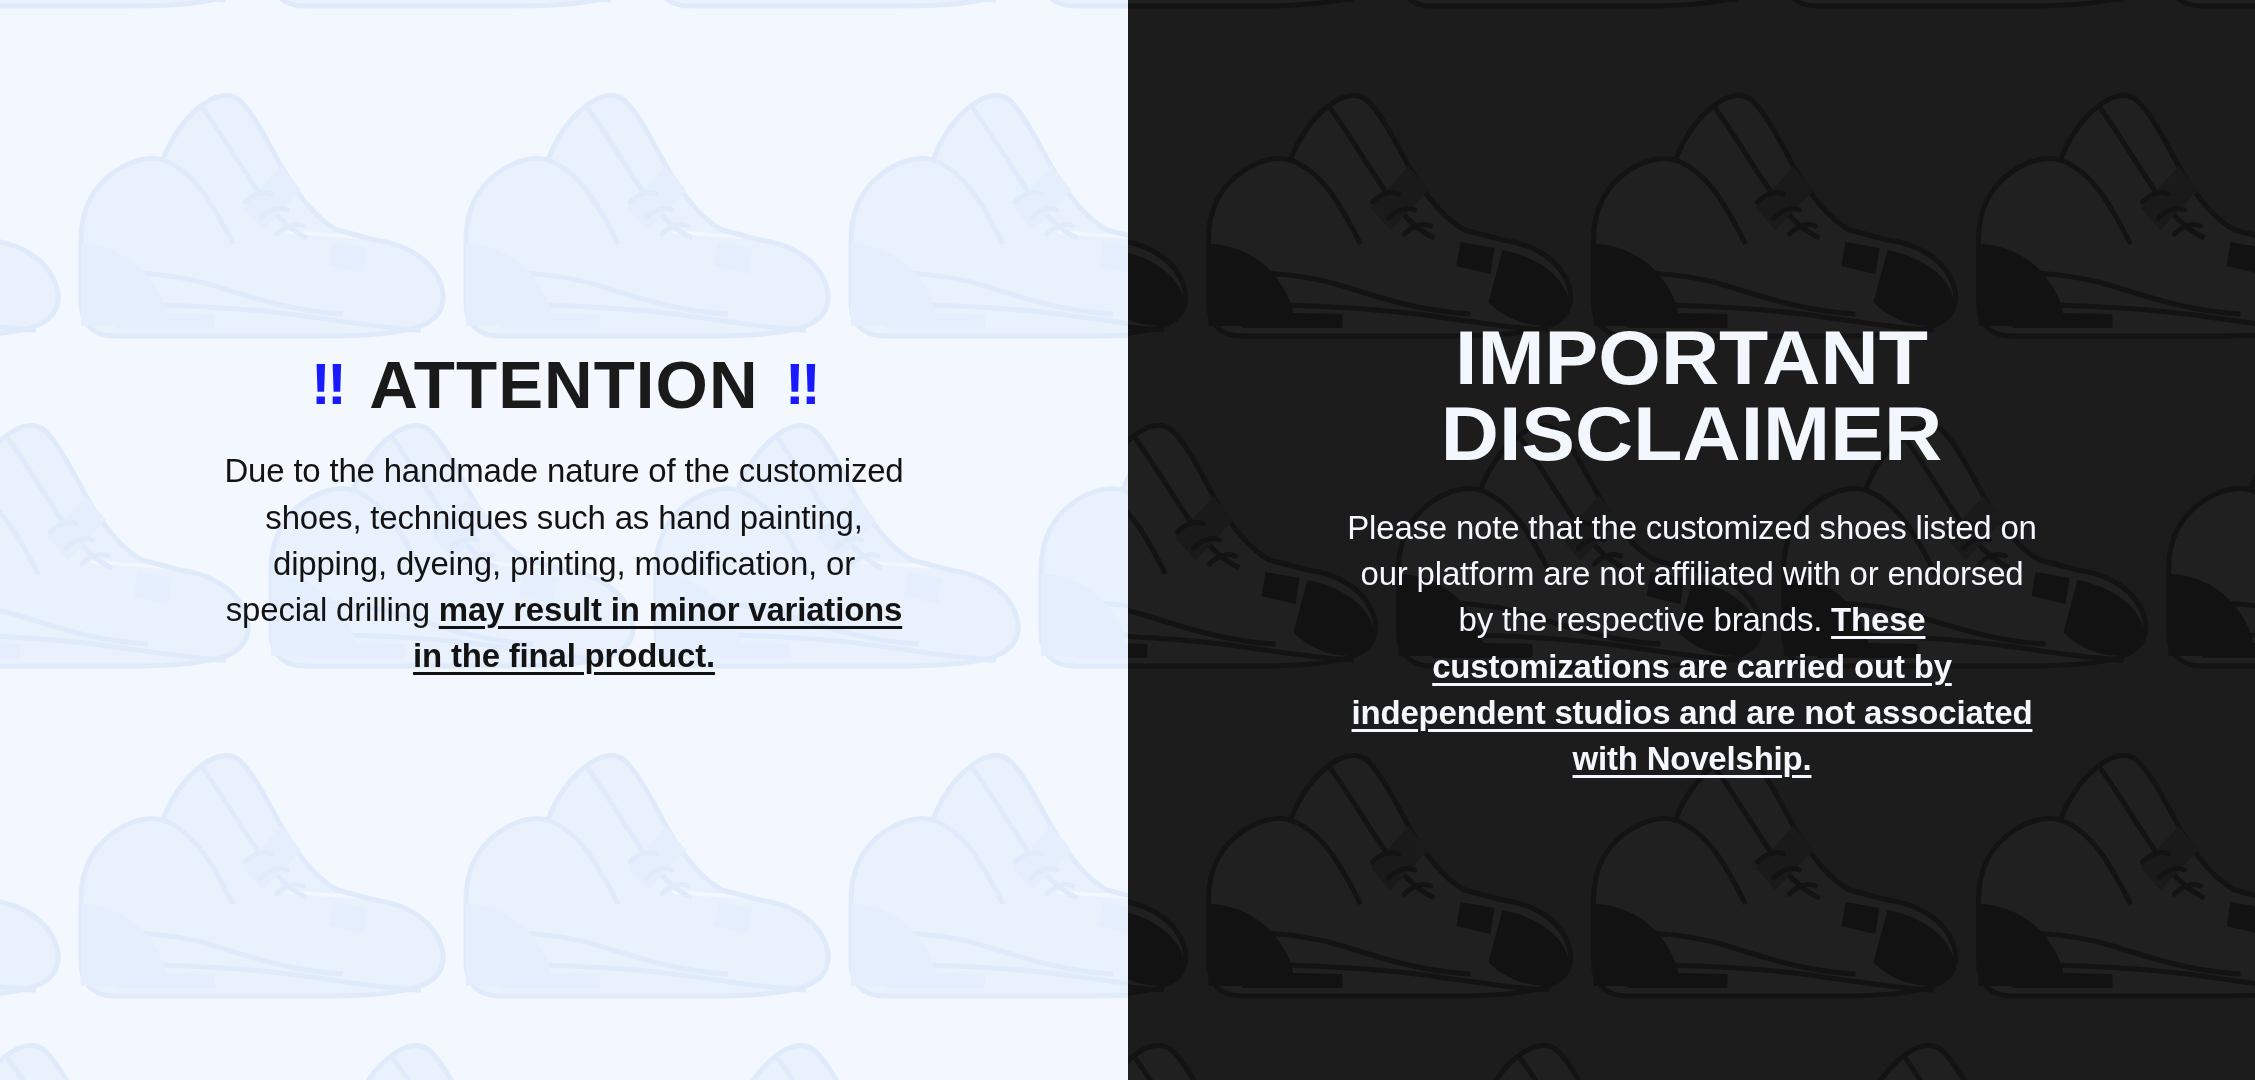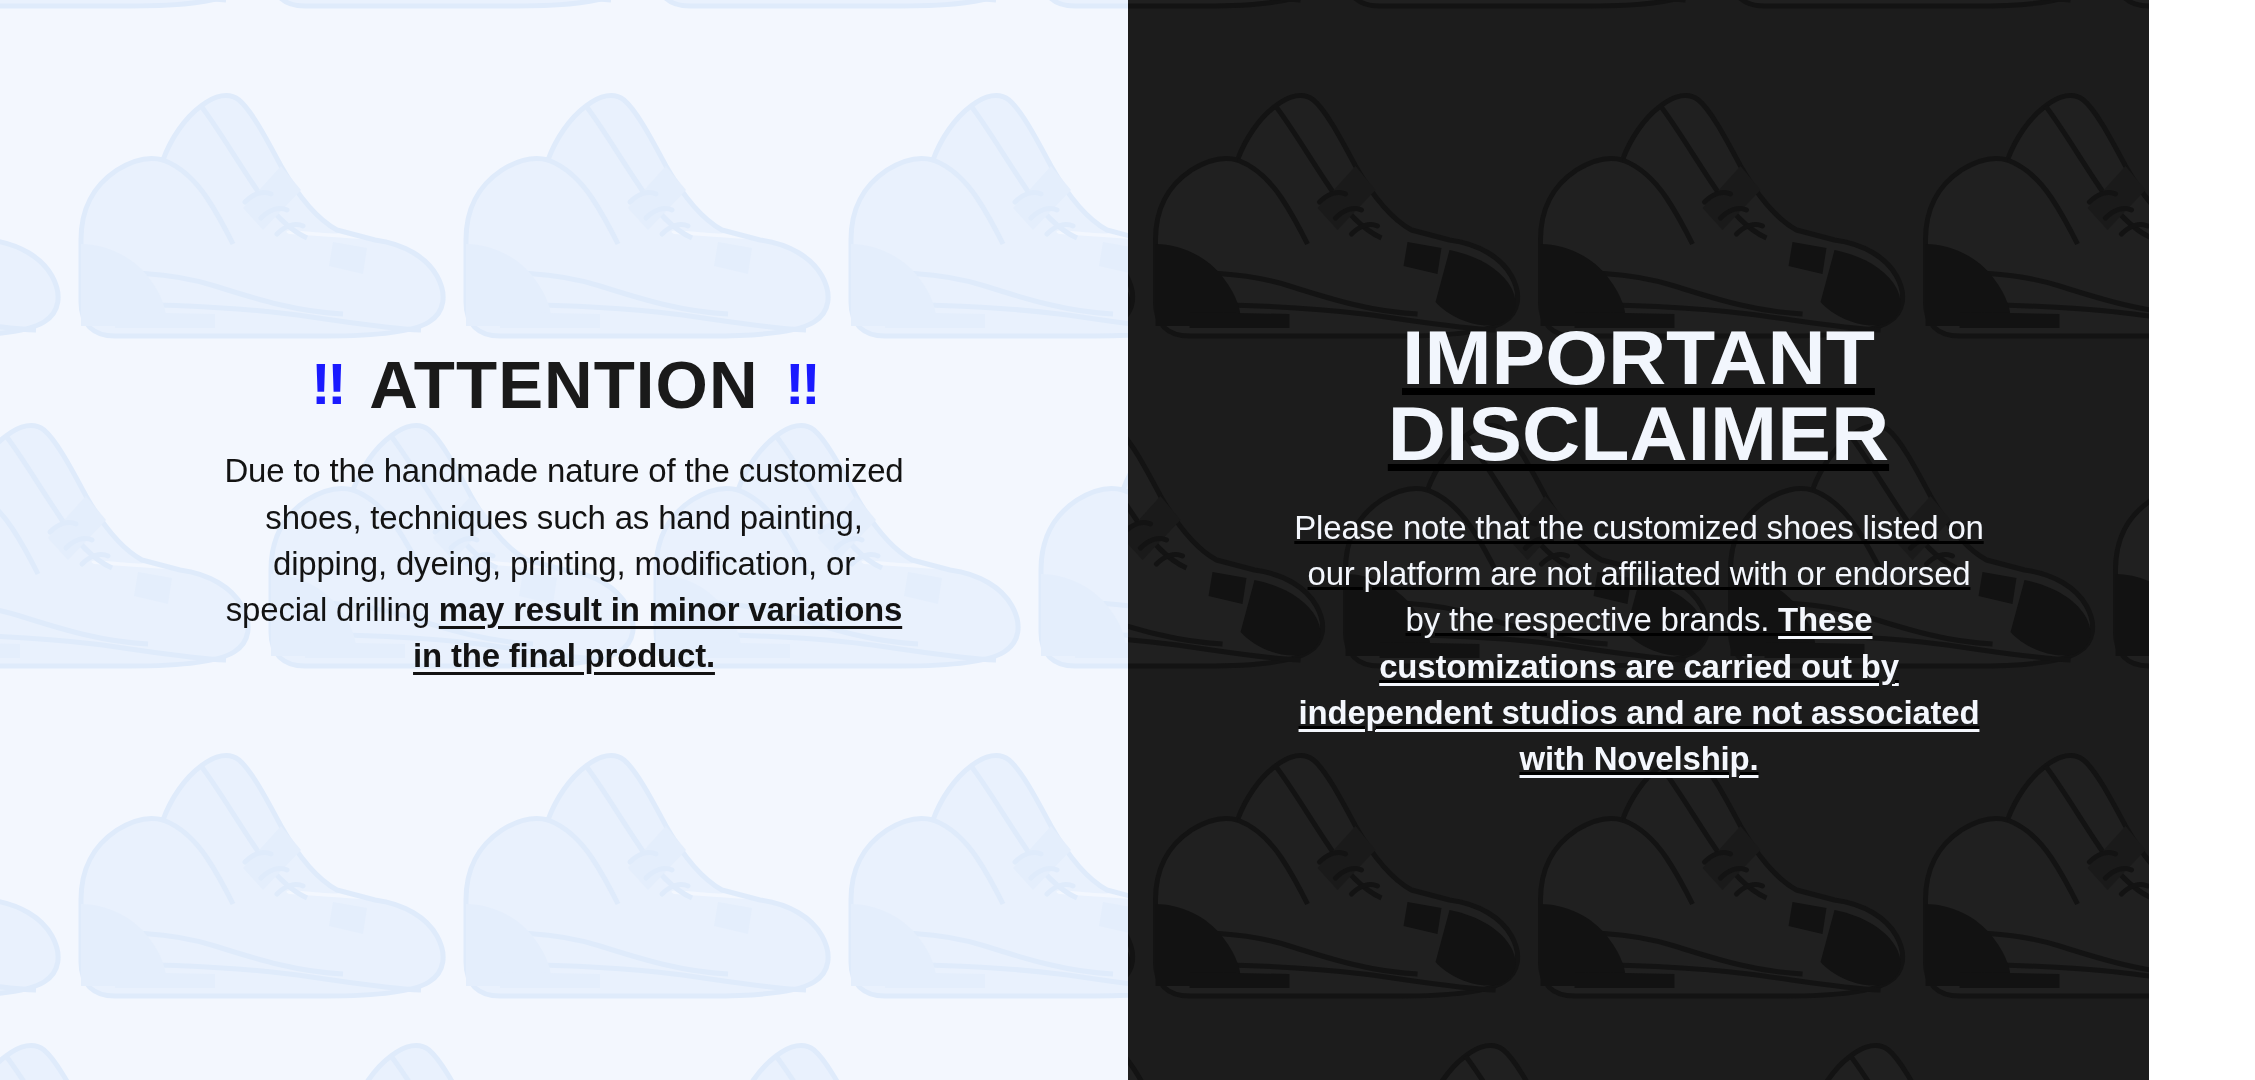--- a/index.html
+++ b/index.html
@@ -23,21 +23,21 @@
   .panel {
     position: relative;
     height: 100%;
     overflow: hidden;
     display: flex;
     align-items: flex-start;
     justify-content: center;
   }
 
   .panel-left  { width: 1128px; background: #f3f7fe; }
-  .panel-right { width: 1021px; background: #1c1c1c; text-decoration: underline; }
+  .panel-right { width: 1127px; background: #1c1c1c; }
 
   
   .pattern {
     position: absolute;
     inset: -200px -60px -60px -60px;
     z-index: 0;
     pointer-events: none;
   }
   .pattern svg { display: block; width: 100%; height: 100%; }
 

